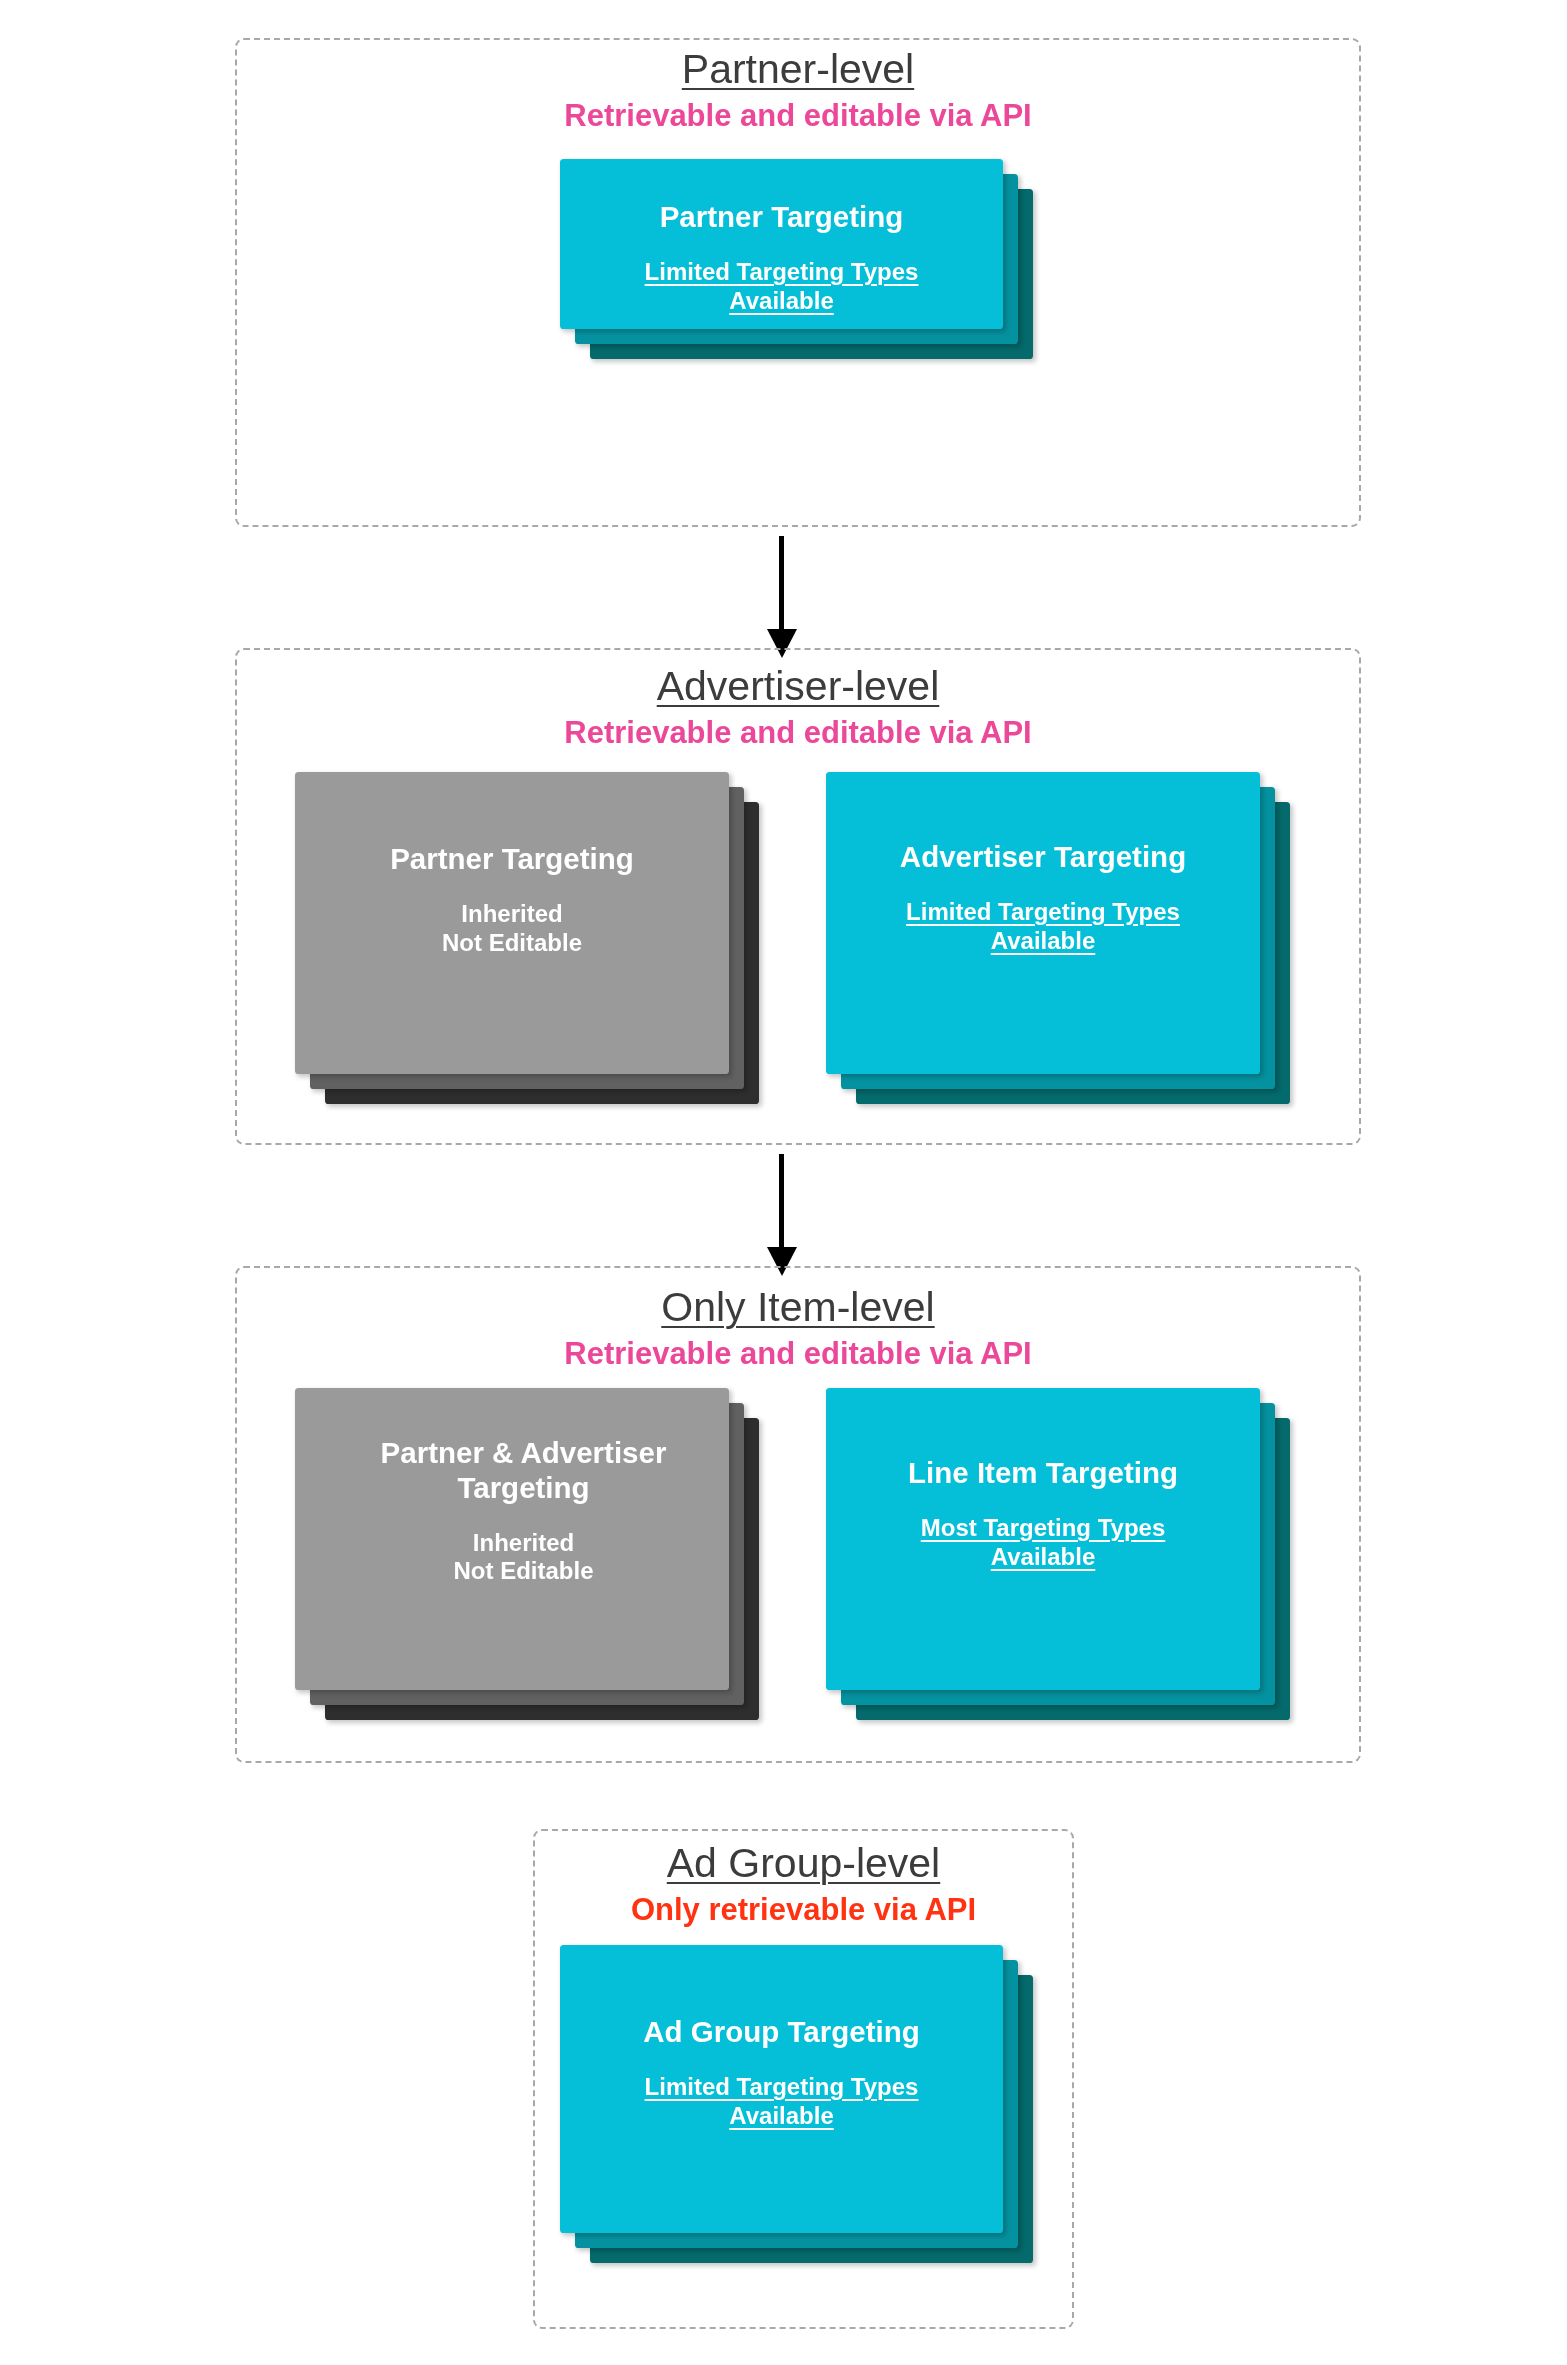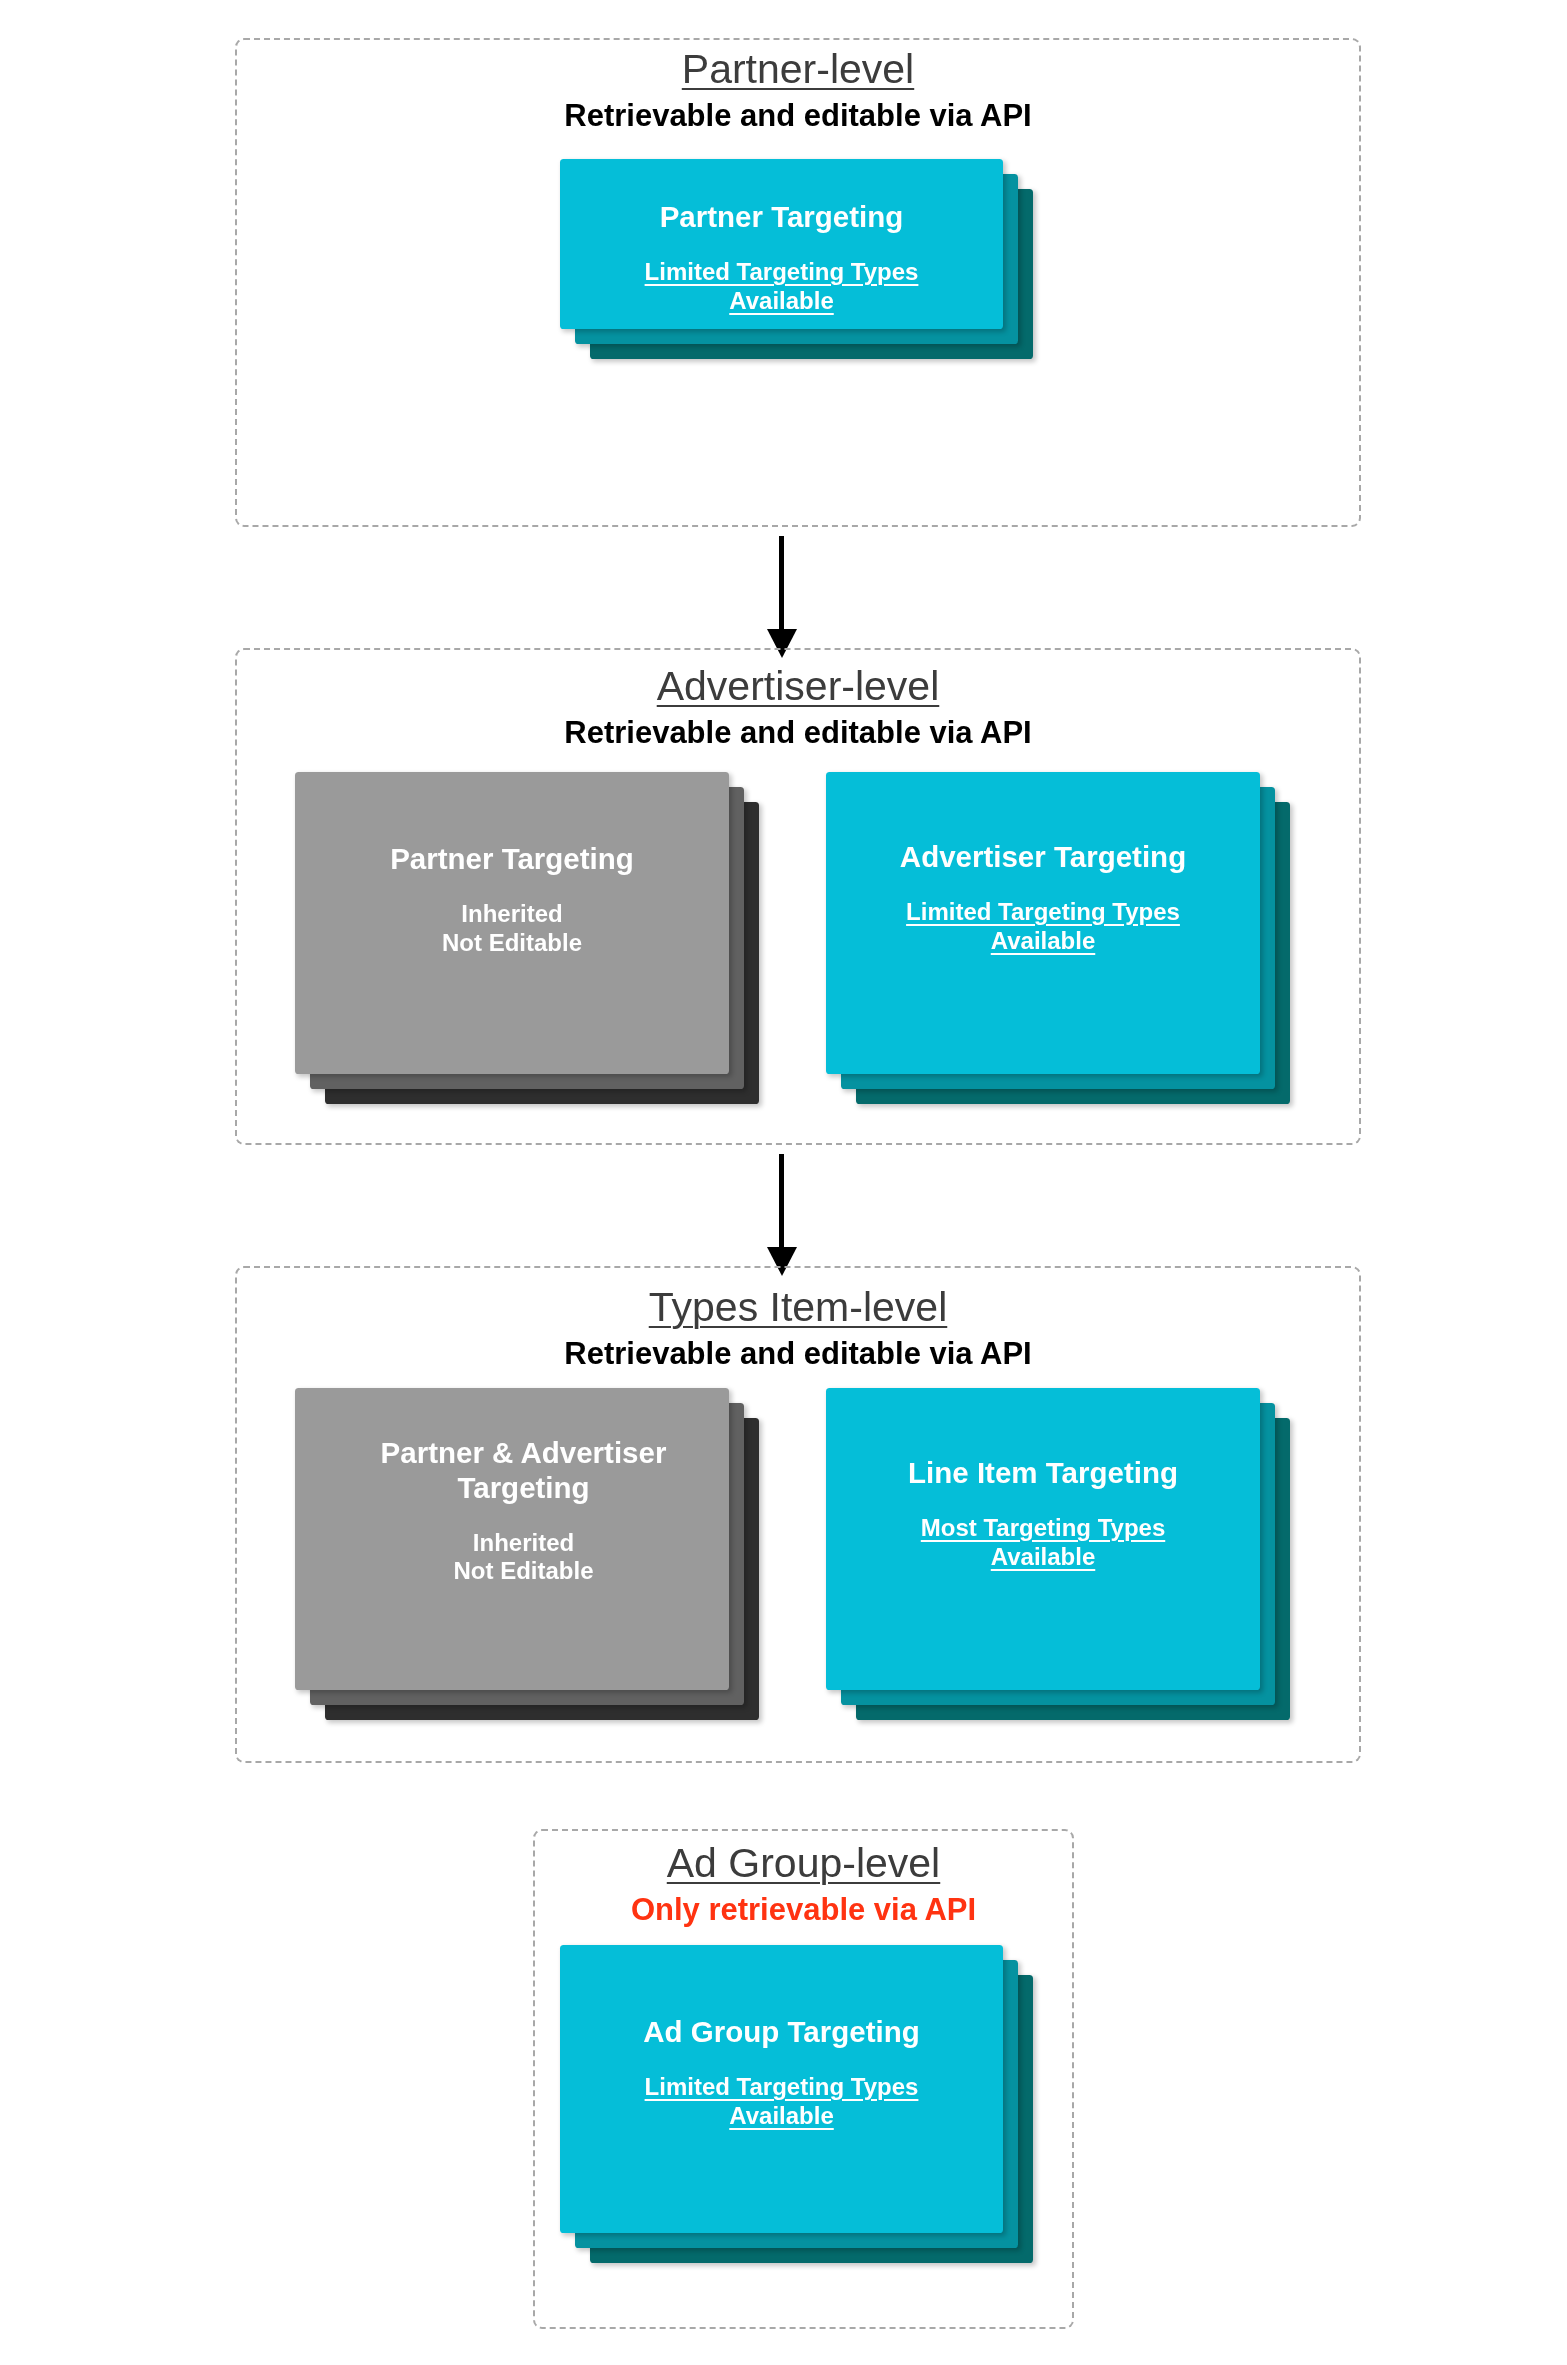--- a/index.html
+++ b/index.html
@@ -39,21 +39,21 @@
     color: #3c3c3c;
     text-decoration: underline;
     text-underline-offset: 4.5px;
     text-decoration-thickness: 1.8px;
     white-space: nowrap;
   }
   .level-sub {
     display: block;
     font-size: 31px;
     font-weight: bold;
-    color: #000000;
+    color: #ec4899;
     margin-top: 4.5px;
     white-space: nowrap;
   }
   .level-sub.warn { color: #ff3311; }
 
   
   .stack {
     position: absolute;
   }
   .stack .layer {
@@ -181,21 +181,21 @@
 </div>
 
 <div class="connector" style="left:764px; top:1154px; height:121px;">
   <div class="shaft" style="height:93px;"></div>
   <div class="head" style="top:93px;"></div>
 </div>
 
 <div class="level-box" style="left:235px; top:1266px; width:1126px; height:497px;"></div>
 
 <div class="level-head" style="left:235px; top:1284px; width:1126px;">
-  <span class="level-title">Types Item-level</span>
+  <span class="level-title">Only Item-level</span>
   <span class="level-sub">Retrievable and editable via API</span>
 </div>
 
 <div class="stack grey" style="left:295px; top:1388px; width:464px; height:332px;">
   <div class="layer back" style="width:434px; height:302px;"></div>
   <div class="layer mid" style="width:434px; height:302px;"></div>
   <div class="layer front" style="width:434px; height:302px;">
     <div class="card-body" style="top:48px;margin-left:23px;">
       <p class="card-title">Partner &amp; Advertiser
 Targeting</p>

